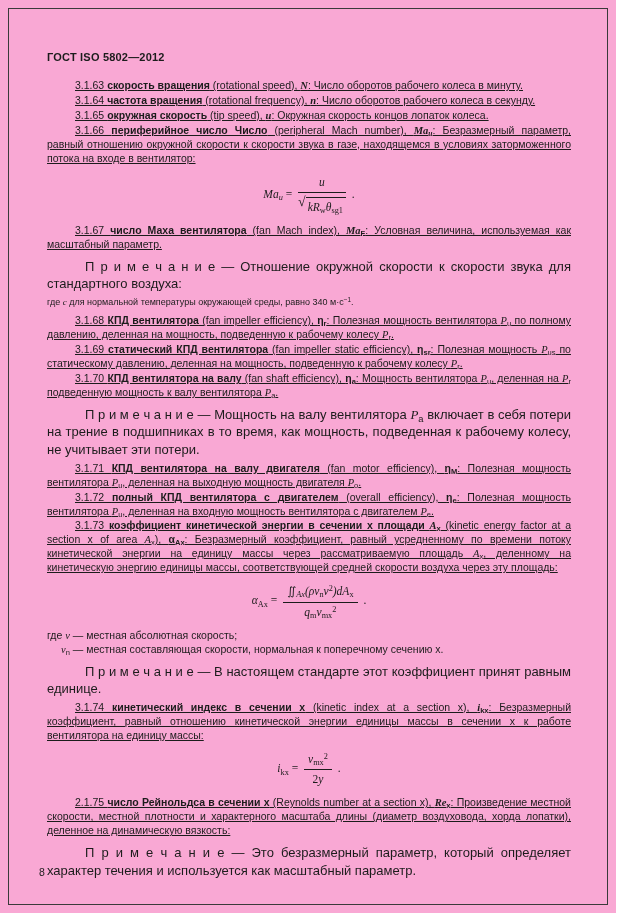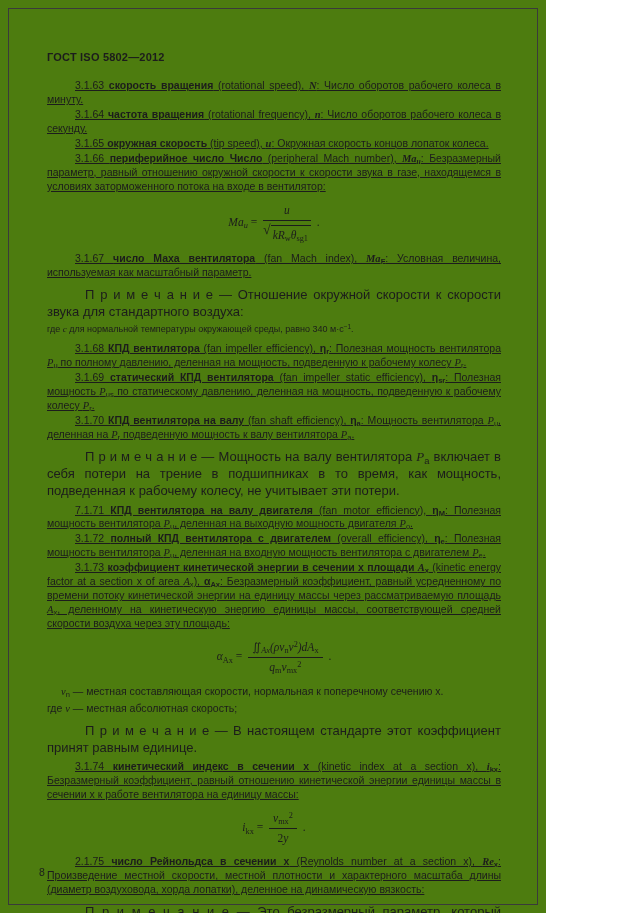--- a/index.html
+++ b/index.html
@@ -1,19 +1,19 @@
 <!DOCTYPE html>
 <html><head>
 <meta charset="utf-8">
 <style>
   html, body { margin: 0; padding: 0; background: #ffffff; }
   .page {
     position: relative;
-    width: 546px; height: 913px;
-    background: #4d7c0f;
+    width: 616px; height: 913px;
+    background: #f9a8d4;
     font-family: "Liberation Sans", sans-serif;
     color: #1c1c1c;
     overflow: hidden;
     box-sizing: border-box;
   }
   .frame {
     position: absolute;
     top: 8px; left: 8px; right: 8px; bottom: 8px;
     border: 1px solid #3a3a3a;
     box-sizing: border-box;
@@ -72,26 +72,26 @@
                 <span class="radical">√</span>
                 <span class="radicand"><span class="i">kR</span><sub>w</sub><span class="i">θ</span><sub>sg1</sub></span>
               </span></span></span><span> .</span></div>
         <div class="block para"><span>3.1.67 </span><span class="b">число Маха вентилятора</span><span> (fan Mach index), </span><span class="b i">Ma</span><sub class="b">F</sub><span>: Условная величина, используемая как масштабный параметр.</span></div>
         <div class="block note"><span>П р и м е ч а н и е — Отношение окружной скорости к скорости звука для стандартного воздуха:</span></div>
         <div class="block where-small"><span>где </span><span class="i">c</span><span> для нормальной температуры окружающей среды, равно 340 м·с</span><sup>−1</sup><span>.</span></div>
         <div class="block para"><span>3.1.68 </span><span class="b">КПД вентилятора</span><span> (fan impeller efficiency), </span><span class="b">η</span><sub class="b">r</sub><span>: Полезная мощность вентилятора </span><span class="i">P</span><sub>u</sub><span> по полному давлению, деленная на мощность, подведенную к рабочему колесу </span><span class="i">P</span><sub>r</sub><span>.</span></div>
         <div class="block para"><span>3.1.69 </span><span class="b">статический КПД вентилятора</span><span> (fan impeller static efficiency), </span><span class="b">η</span><sub class="b">sr</sub><span>: Полезная мощность </span><span class="i">P</span><sub>us</sub><span> по статическому давлению, деленная на мощность, подведенную к рабочему колесу </span><span class="i">P</span><sub>r</sub><span>.</span></div>
         <div class="block para"><span>3.1.70 </span><span class="b">КПД вентилятора на валу</span><span> (fan shaft efficiency), </span><span class="b">η</span><sub class="b">a</sub><span>: Мощность вентилятора </span><span class="i">P</span><sub>u</sub><span>, деленная на </span><span class="i">P</span><sub>r</sub><span> подведенную мощность к валу вентилятора </span><span class="i">P</span><sub>a</sub><span>.</span></div>
         <div class="block note"><span>П р и м е ч а н и е — Мощность на валу вентилятора </span><span class="i">P</span><sub>a</sub><span> включает в себя потери на трение в подшипниках в то время, как мощность, подведенная к рабочему колесу, не учитывает эти потери.</span></div>
-        <div class="block para"><span>7.1.71 </span><span class="b">КПД вентилятора на валу двигателя</span><span> (fan motor efficiency), </span><span class="b">η</span><sub class="b">M</sub><span>: Полезная мощность вентилятора </span><span class="i">P</span><sub>u</sub><span>, деленная на выходную мощность двигателя </span><span class="i">P</span><sub>o</sub><span>.</span></div>
+        <div class="block para"><span>3.1.71 </span><span class="b">КПД вентилятора на валу двигателя</span><span> (fan motor efficiency), </span><span class="b">η</span><sub class="b">M</sub><span>: Полезная мощность вентилятора </span><span class="i">P</span><sub>u</sub><span>, деленная на выходную мощность двигателя </span><span class="i">P</span><sub>o</sub><span>.</span></div>
         <div class="block para"><span>3.1.72 </span><span class="b">полный КПД вентилятора с двигателем</span><span> (overall efficiency), </span><span class="b">η</span><sub class="b">e</sub><span>: Полезная мощность вентилятора </span><span class="i">P</span><sub>u</sub><span>, деленная на входную мощность вентилятора с двигателем </span><span class="i">P</span><sub>e</sub><span>.</span></div>
         <div class="block para"><span>3.1.73 </span><span class="b">коэффициент кинетической энергии в сечении x площади </span><span class="b i">A</span><sub class="b">x</sub><span> (kinetic energy factor at a section x of area </span><span class="i">A</span><sub>x</sub><span>), </span><span class="b">α</span><sub class="b">Ax</sub><span>: Безразмерный коэффициент, равный усредненному по времени потоку кинетической энергии на единицу массы через рассматриваемую площадь </span><span class="i">A</span><sub>x</sub><span>, деленному на кинетическую энергию единицы массы, соответствующей средней скорости воздуха через эту площадь:</span></div>
         <div class="block formula"><span class="i">α</span><sub>Ax</sub><span> = </span><span class="frac"><span class="num"><span>∬</span><sub class="i">Ax</sub><span class="i">(ρv</span><sub>n</sub><span class="i">v</span><sup>2</sup><span class="i">)dA</span><sub>x</sub></span><span class="den"><span class="i">q</span><sub>m</sub><span class="i">v</span><sub>mx</sub><sup>2</sup></span></span><span> .</span></div>
+        <div class="block where"><span>где </span><span class="i">v</span><span> — местная абсолютная скорость;</span></div>
         <div class="block where-indent"><span class="i">v</span><sub>n</sub><span> — местная составляющая скорости, нормальная к поперечному сечению x.</span></div>
-        <div class="block where"><span>где </span><span class="i">v</span><span> — местная абсолютная скорость;</span></div>
         <div class="block note"><span>П р и м е ч а н и е — В настоящем стандарте этот коэффициент принят равным единице.</span></div>
         <div class="block para"><span>3.1.74 </span><span class="b">кинетический индекс в сечении x</span><span> (kinetic index at a section x), </span><span class="b i">i</span><sub class="b">kx</sub><span>: Безразмерный коэффициент, равный отношению кинетической энергии единицы массы в сечении x к работе вентилятора на единицу массы:</span></div>
         <div class="block formula"><span class="i">i</span><sub>kx</sub><span> = </span><span class="frac"><span class="num"><span class="i">v</span><sub>mx</sub><sup>2</sup></span><span class="den"><span>2</span><span class="i">y</span></span></span><span> .</span></div>
         <div class="block para"><span>2.1.75 </span><span class="b">число Рейнольдса в сечении x</span><span> (Reynolds number at a section x), </span><span class="b i">Re</span><sub class="b">x</sub><span>: Произведение местной скорости, местной плотности и характерного масштаба длины (диаметр воздуховода, хорда лопатки), деленное на динамическую вязкость:</span></div>
         <div class="block note"><span>П р и м е ч а н и е — Это безразмерный параметр, который определяет характер течения и используется как масштабный параметр.</span></div>
       </div>
     <div class="page-number">8</div>
   </div>
 </div>
 

